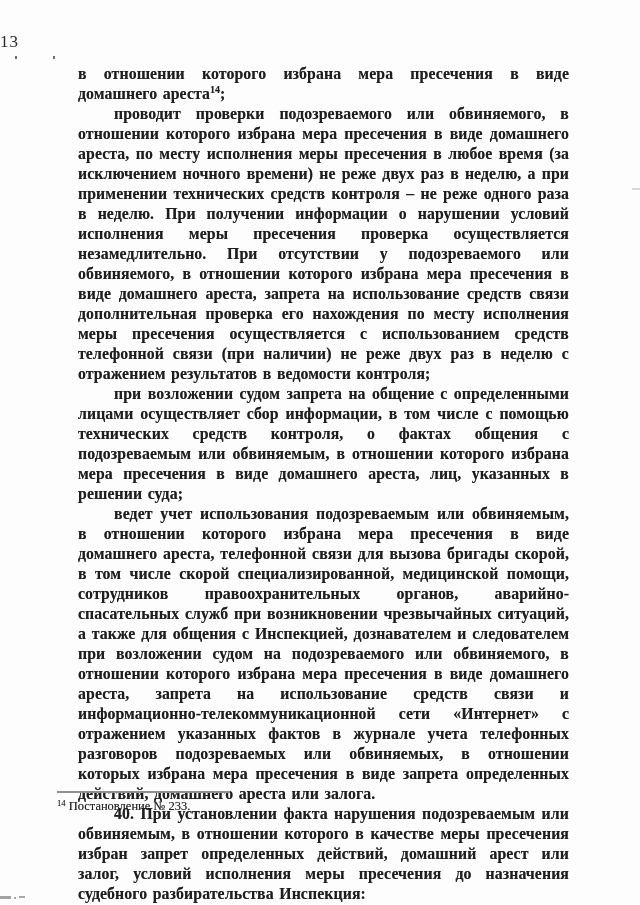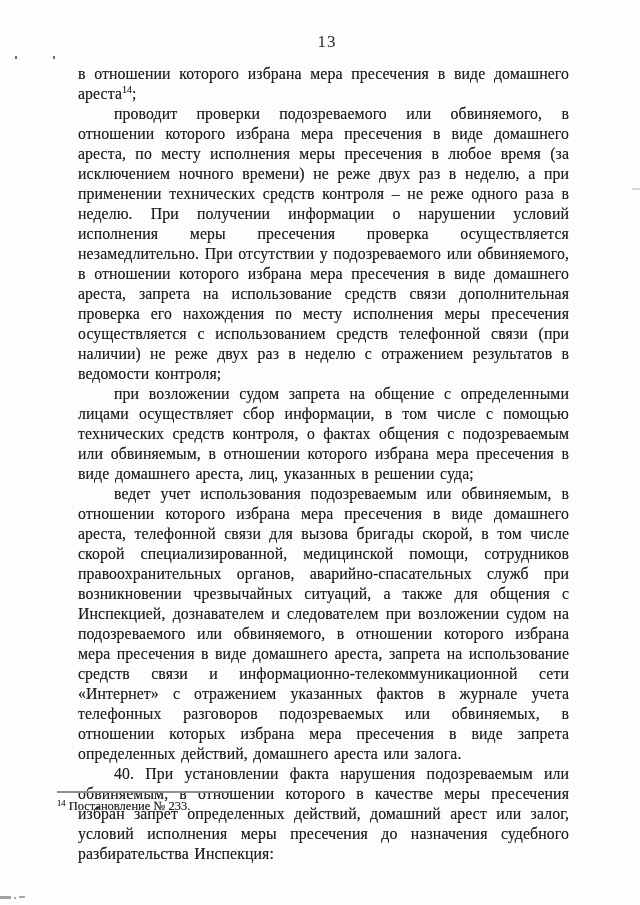--- a/index.html
+++ b/index.html
@@ -15,37 +15,37 @@
     background: #fdfdfd;
     overflow: hidden;
     font-family: "Liberation Serif", "DejaVu Serif", serif;
     color: #1e1e1e;
   }
   .page-number {
     position: absolute;
     top: 32px;
     left: 0;
     width: 622px;
-    text-align: center;
+    text-align: left;
     font-size: 17px;
     letter-spacing: 1px;
     color: #2a2a2a;
-    padding-left: 16px;
   }
   .body-text {
     position: absolute;
     top: 64px;
     left: 78px;
     width: 491px;
     font-size: 15.8px;
     line-height: 20px;
     text-align: justify;
     word-spacing: 1.5px;
     letter-spacing: 0.1px;
     text-shadow: 0 0 0.4px rgba(20,20,20,0.55);
+    font-weight: bold;
   }
   .para {
     margin: 0;
     text-indent: 36px;
   }
   .para.no-indent {
     text-indent: 0;
   }
   .fnref {
     font-size: 10px;

